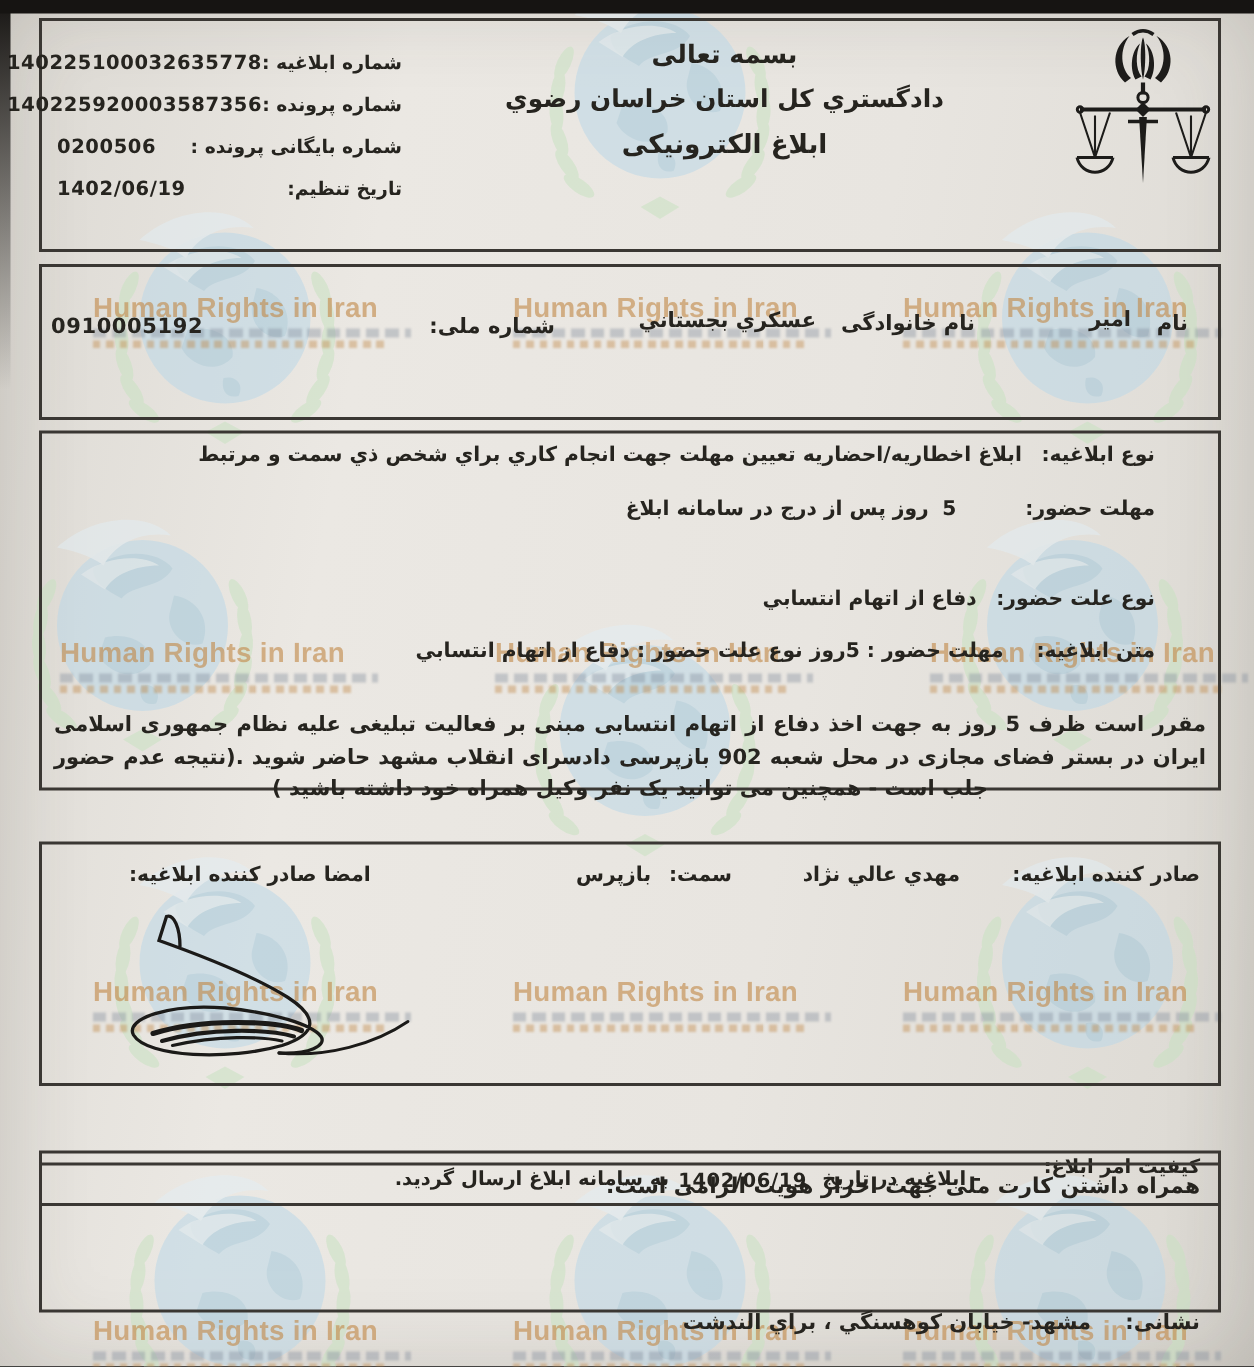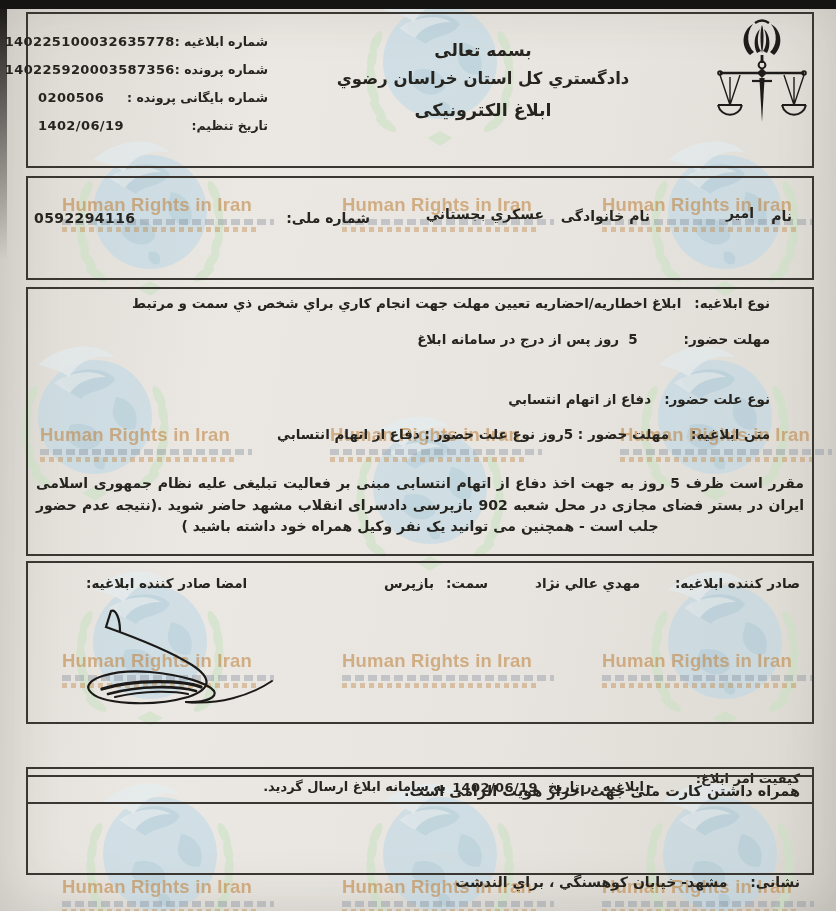--- a/index.html
+++ b/index.html
@@ -16,21 +16,21 @@
   .box{position:absolute;left:26px;width:788px;border:2px solid #3a3733;z-index:2;box-sizing:border-box;}
   .fa{direction:rtl;color:#26241f;font-weight:bold;}
   .lbl{white-space:nowrap;}
   .num{direction:ltr;unicode-bidi:isolate;letter-spacing:.4px;}
   
   .cinfo-row{position:absolute;left:10px;width:230px;display:flex;justify-content:space-between;
     align-items:baseline;direction:rtl;}
   .cinfo-row .lbl{font-size:12.5px;}
   .cinfo-row .num{font-size:13px;}
   .hcenter{position:absolute;left:255px;top:2px;width:400px;text-align:center;}
-  .hline1{font-size:17px;margin-top:24px;}
+  .hline1{font-size:17px;margin-top:11px;}
   .hline2{font-size:16.5px;margin-top:9px;}
   .hline3{font-size:15.5px;margin-top:13px;}
   .hline4{font-size:15.5px;margin-top:1px;}
   .hline5{font-size:17.5px;margin-top:12px;letter-spacing:.3px;}
   .logo{position:absolute;left:686px;top:3px;width:96px;height:114px;}
   
   .abs{position:absolute;font-size:14px;}
   
   .mrow{position:absolute;right:42px;left:10px;direction:rtl;text-align:right;font-size:13.5px;color:#26241f;font-weight:bold;}
   .mrow .val{margin-right:13px;font-weight:bold;}
@@ -179,24 +179,24 @@
         <use href="#logo-scales"></use>
       </svg>
   </div>
 
   <div class="box" style="top:176px;height:104px;">
     <span class="abs fa" style="top:30px;right:20px;">نام</span>
     <span class="abs fa" style="top:27px;right:58px;">امیر</span>
     <span class="abs fa" style="top:30px;right:162px;">نام خانوادگی</span>
     <span class="abs fa" style="top:28px;right:268px;">عسکري بجستاني</span>
     <span class="abs fa" style="top:32px;right:442px;">شماره ملی:</span>
-    <span class="abs num" style="top:32px;left:6px;font-weight:bold;color:#26241f;">0592294116</span>
-  </div>
-
-  <div class="box" style="top:287px;height:269px;">
+    <span class="abs num" style="top:32px;left:6px;font-weight:bold;color:#26241f;">0910005192</span>
+  </div>
+
+  <div class="box" style="top:287px;height:240px;">
     <div class="mrow" style="top:6px;">
       <span class="lbl">نوع ابلاغیه:</span><span class="val">ابلاغ اخطاريه/احضاريه تعيين مهلت جهت انجام كاري براي شخص ذي سمت و مرتبط</span>
     </div>
     <div class="mrow" style="top:42px;">
       <span class="lbl">مهلت حضور:</span><span class="val" style="margin-right:46px;">5</span><span class="val" style="margin-right:9px;">روز پس از درج در سامانه ابلاغ</span>
     </div>
     <div class="mrow" style="top:102px;">
       <span class="lbl">نوع علت حضور:</span><span class="val">دفاع از اتهام انتسابي</span>
     </div>
     <div class="mrow" style="top:137px;">

